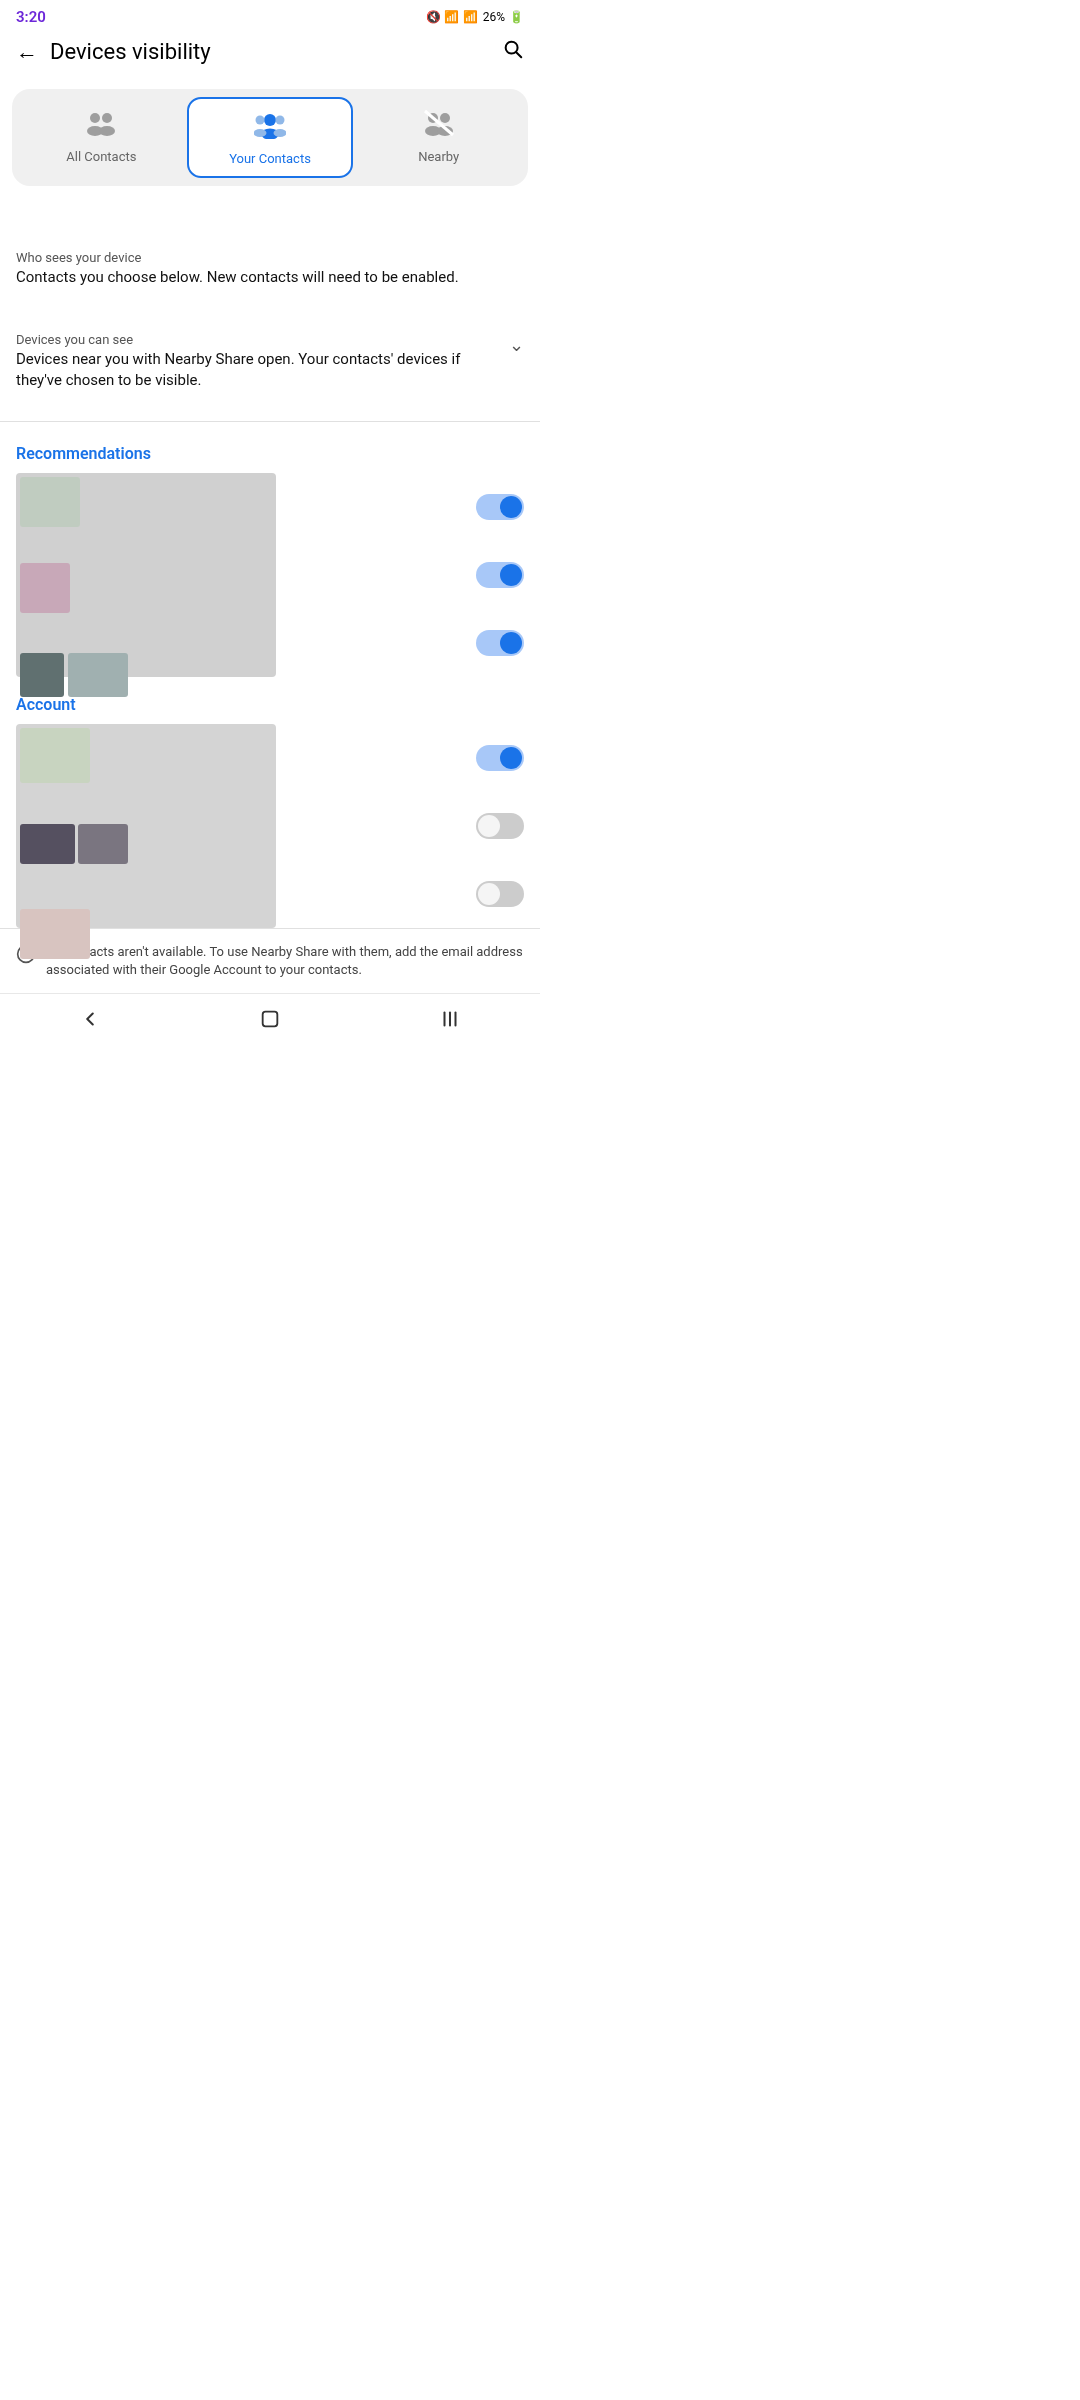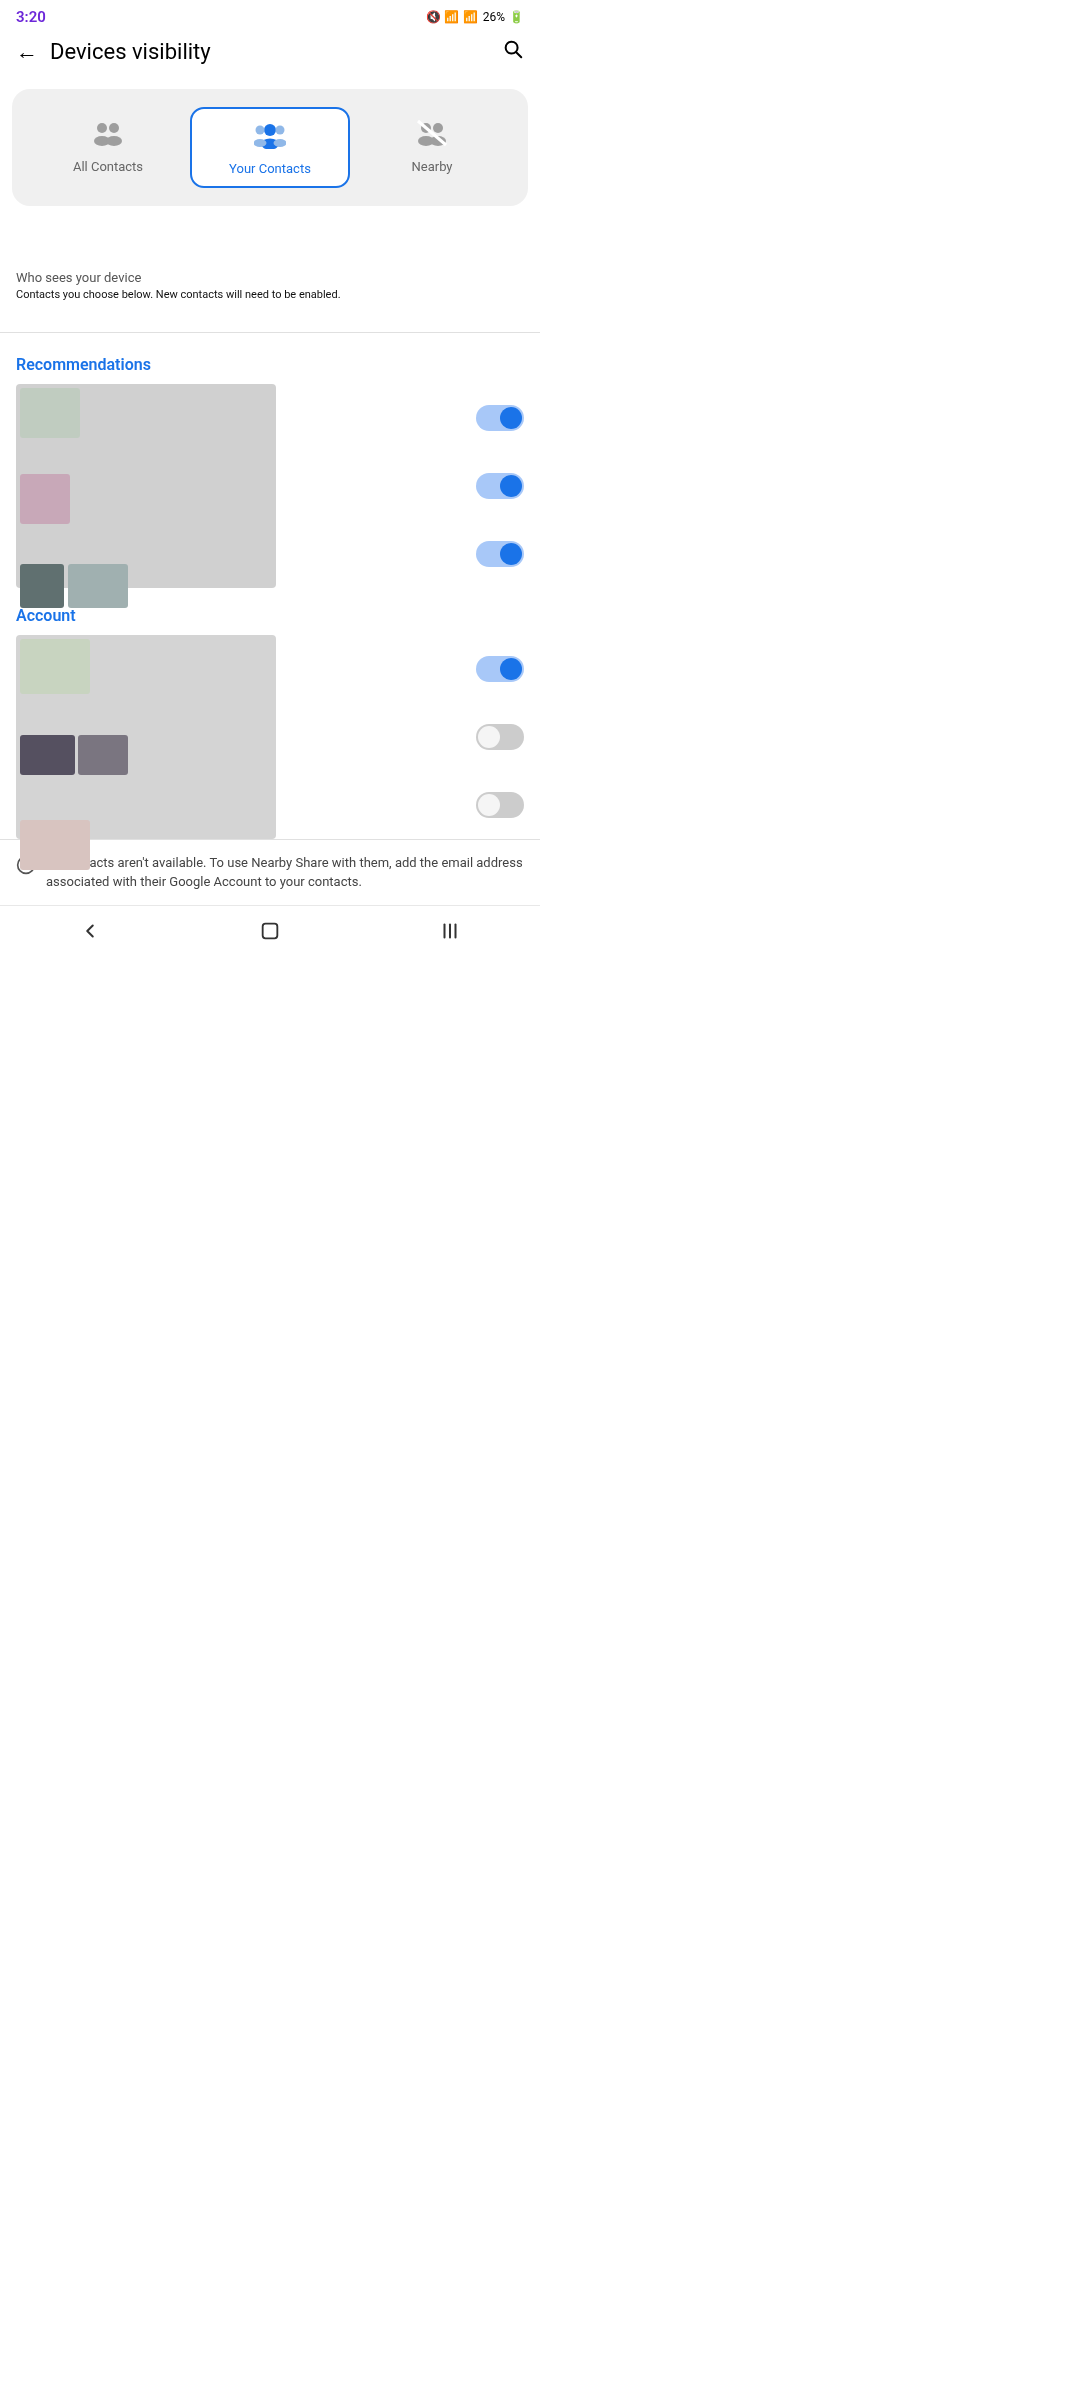--- a/index.html
+++ b/index.html
@@ -54,21 +54,21 @@
       font-size: 22px;
       cursor: pointer;
       color: #000;
     }
     
     .segment-container {
       margin: 16px 12px;
       background: #f0f0f0;
       border-radius: 18px;
       display: flex;
-      padding: 18px;
+      padding: 8px;
       gap: 4px;
     }
     .segment-tab {
       flex: 1;
       display: flex;
       flex-direction: column;
       align-items: center;
       padding: 12px 4px 10px;
       border-radius: 14px;
       cursor: pointer;
@@ -96,21 +96,21 @@
     .info-row {
       margin-bottom: 14px;
       margin-top: 44px;
     }
     .info-label {
       font-size: 13px;
       color: #555;
       margin-bottom: 2px;
     }
     .info-value {
-      font-size: 11px;
+      font-size: 15px;
       color: #111;
       line-height: 1.4;
     }
     .info-collapsible {
       display: flex;
       justify-content: space-between;
       align-items: flex-start;
     }
     .info-collapsible .info-value {
       flex: 1;
@@ -289,20 +289,27 @@
       </svg>
     </span>
     <span class="segment-label">Nearby</span>
   </div>
 </div>
 
 <div class="info-section">
   <div class="info-row">
     <div class="info-label">Who sees your device</div>
     <div class="info-value">Contacts you choose below. New contacts will need to be enabled.</div>
+  </div>
+  <div class="info-row info-collapsible">
+    <div>
+      <div class="info-label">Devices you can see</div>
+      <div class="info-value">Devices near you with Nearby Share open. Your contacts' devices if they've chosen to be visible.</div>
+    </div>
+    <span class="chevron">⌄</span>
   </div>
 </div>
 
 <div class="divider"></div>
 
 <div class="section-header">Recommendations</div>
 
 <div class="contacts-block">
 
   <div style="position:relative;">

